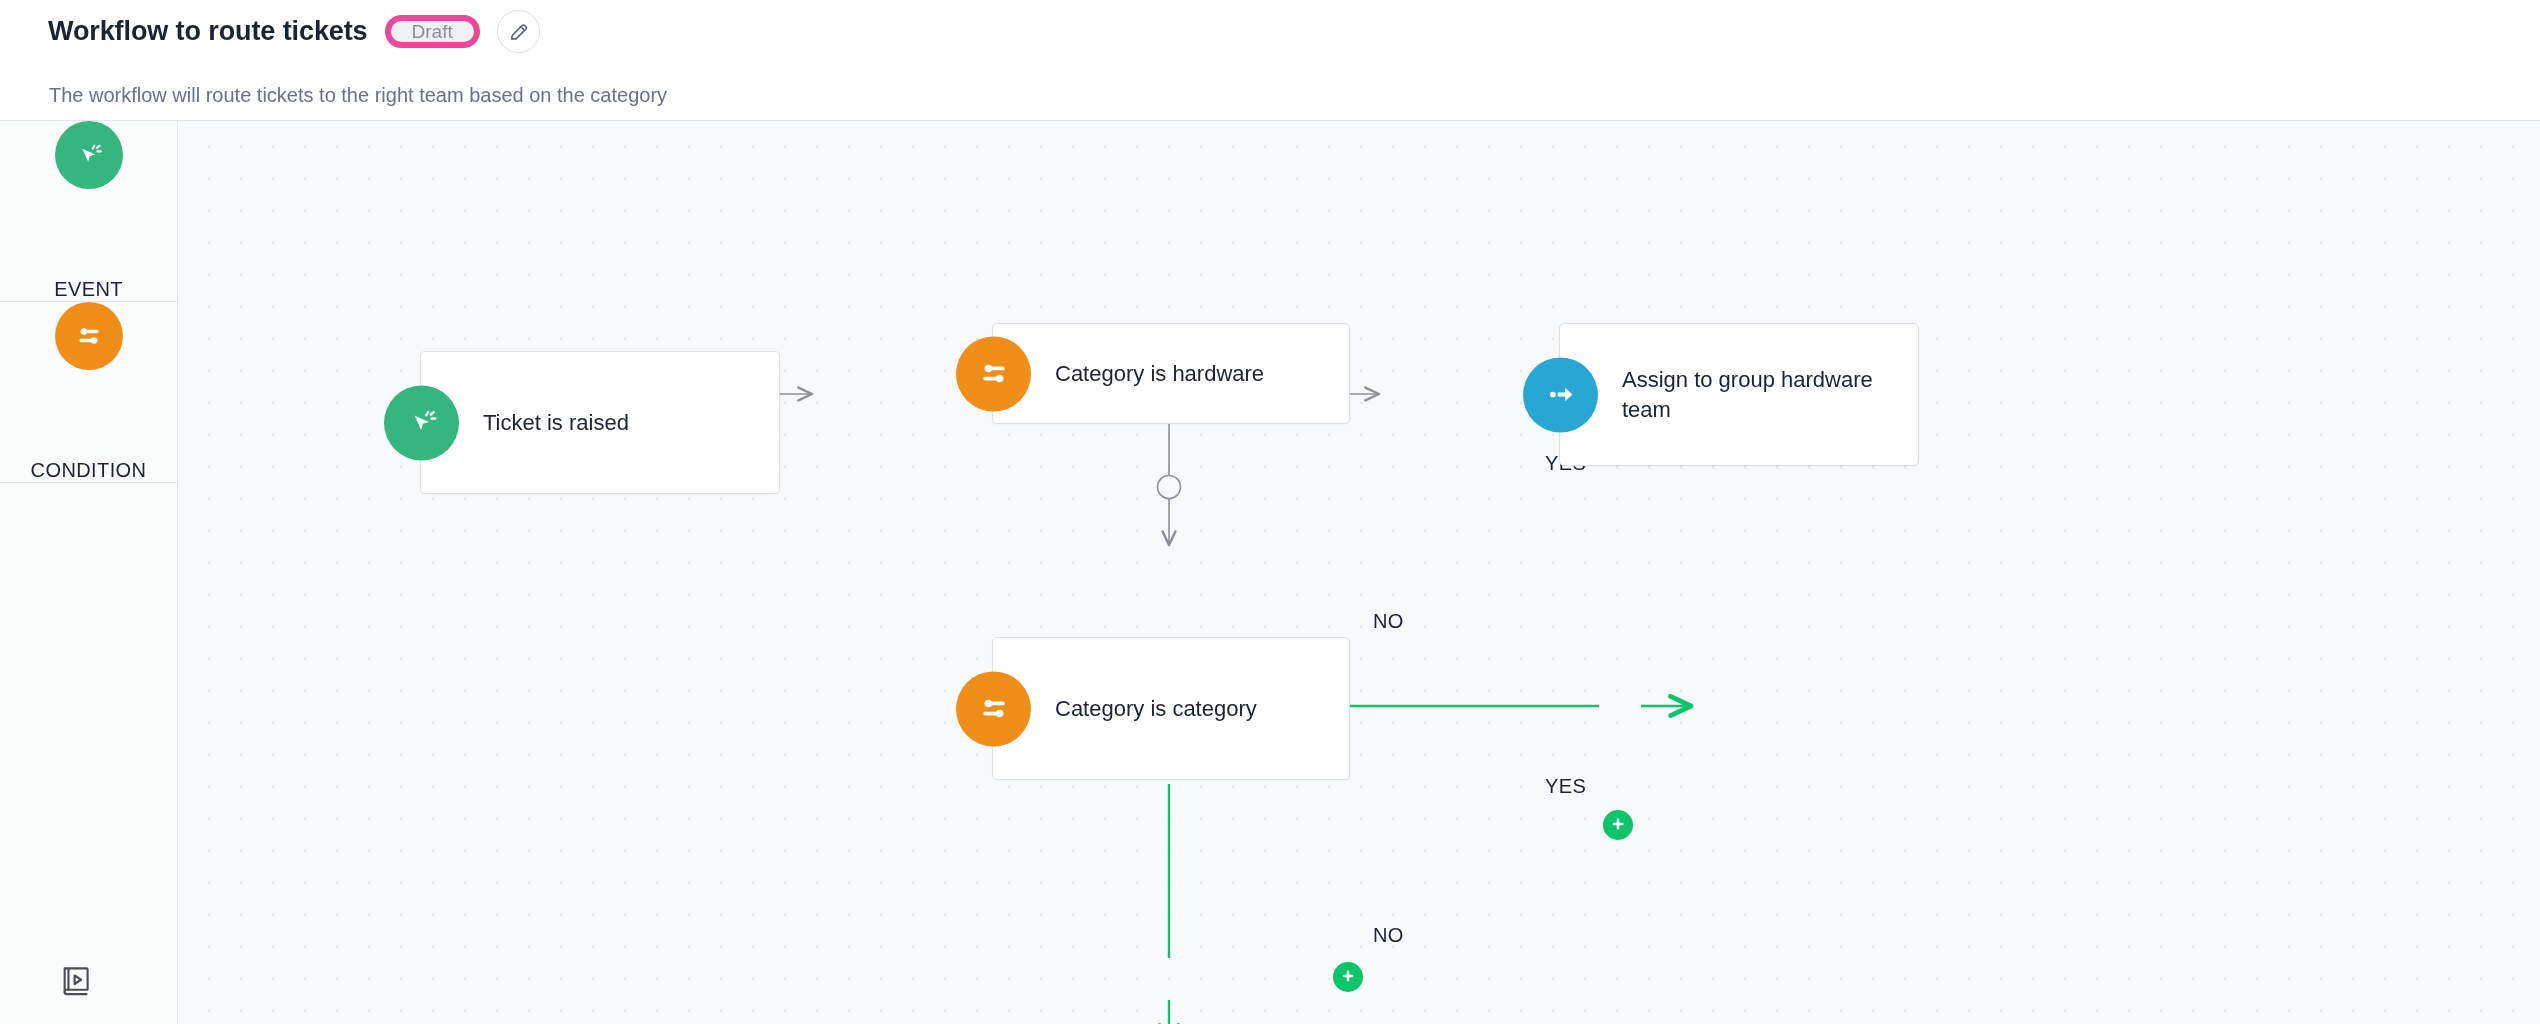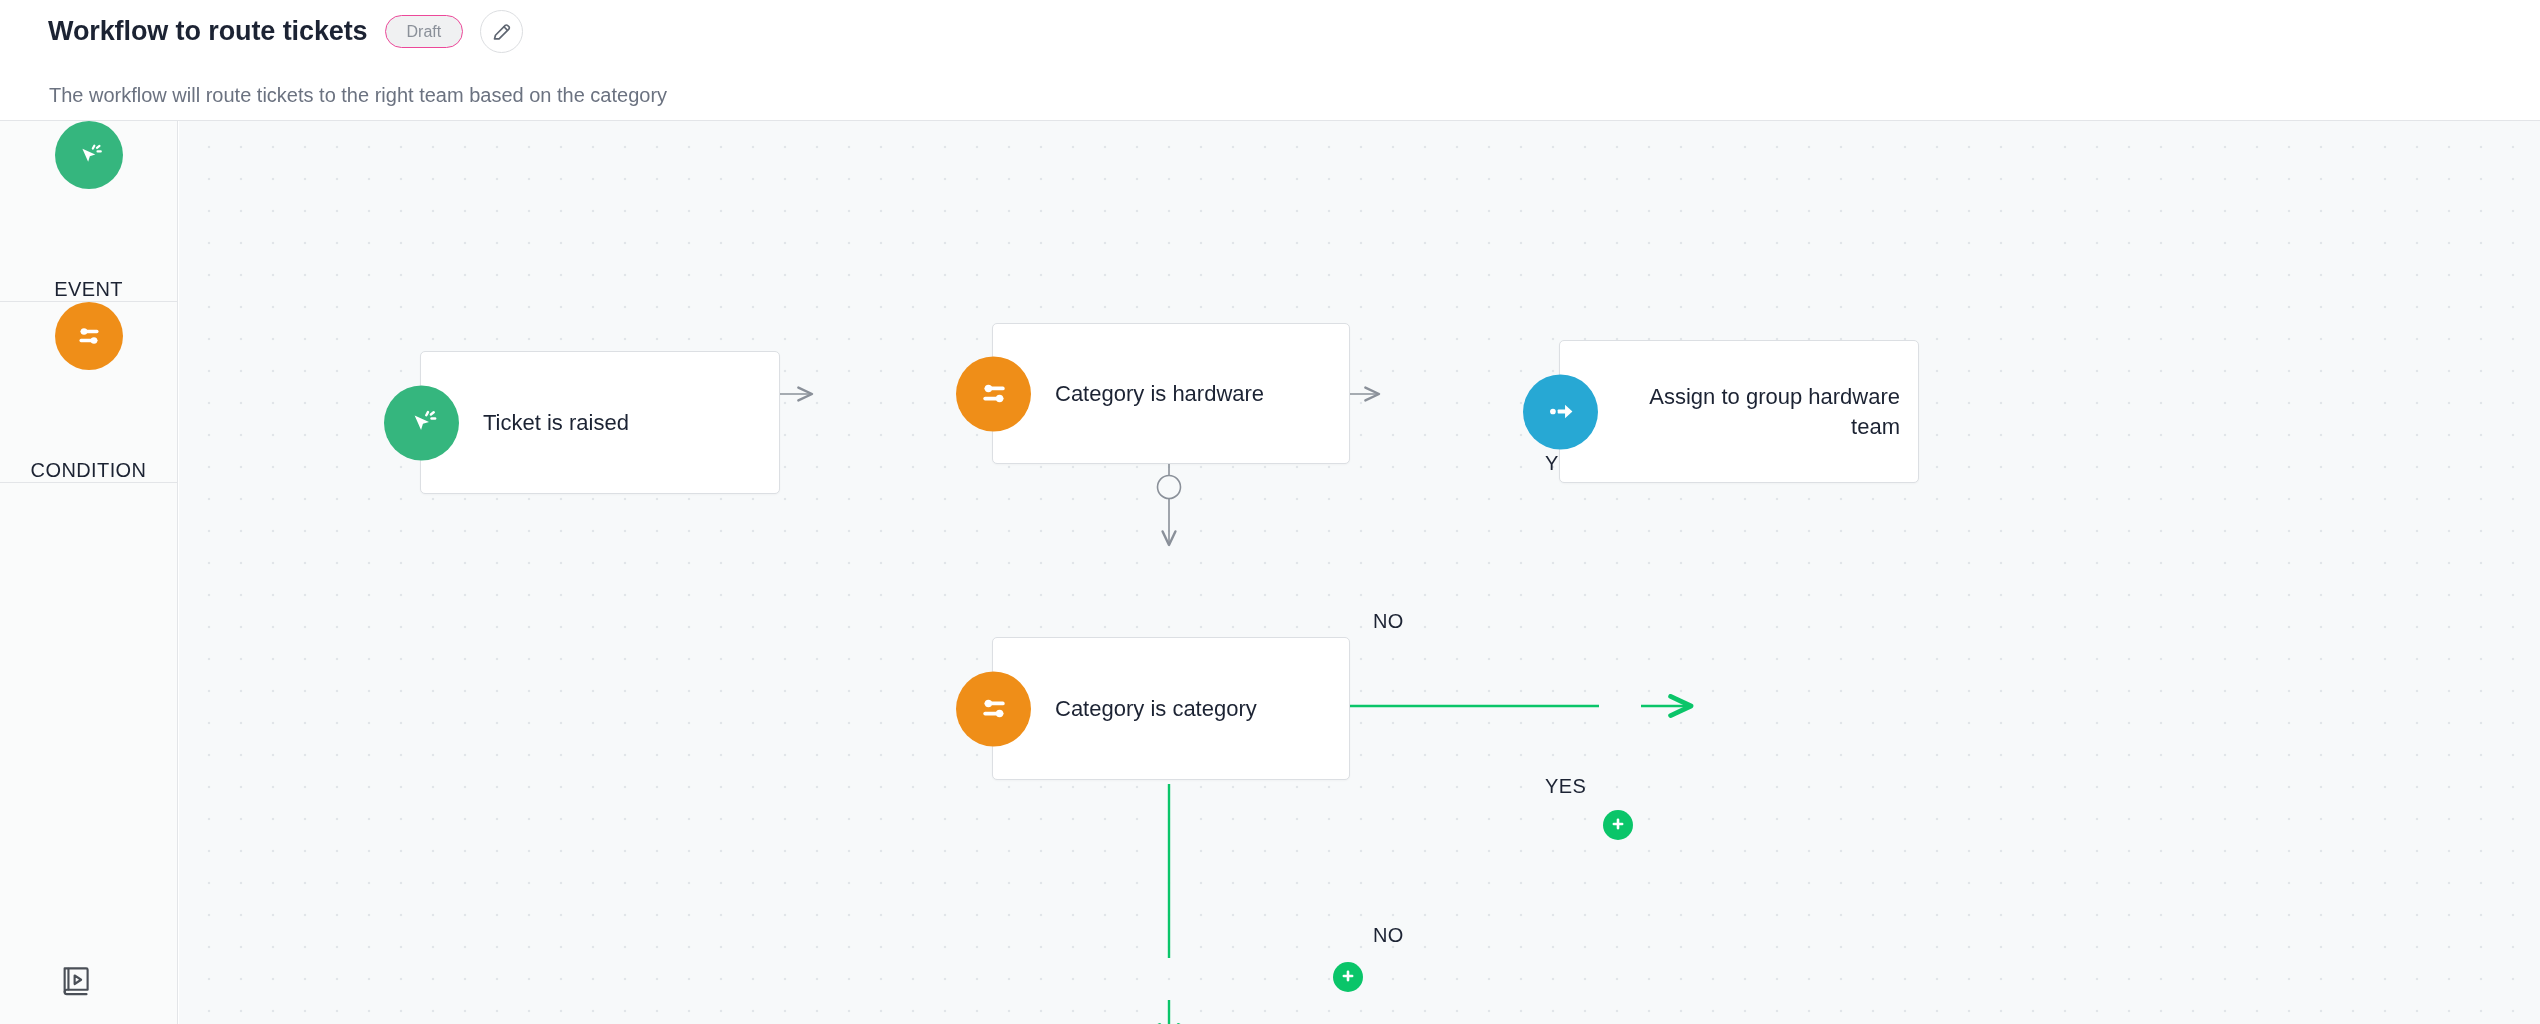--- a/index.html
+++ b/index.html
@@ -44,23 +44,23 @@
     white-space: nowrap;
   }
   .draft-badge {
     display: inline-flex;
     align-items: center;
     justify-content: center;
     height: 33px;
     padding: 0 21px;
     border-radius: 17px;
     background: #f0f1f2;
-    border: 1px solid #ec4899;
+    border: 6px solid #ec4899;
     color: #8a9099;
-    font-size: 16px;
+    font-size: 19px;
     font-weight: 400;
     white-space: nowrap;
   }
   .edit-btn {
     width: 43px;
     height: 43px;
     border-radius: 50%;
     border: 1px solid #dcdee1;
     background: #ffffff;
     display: flex;
@@ -188,22 +188,22 @@
   .node-label {
     margin-left: 62px;
     padding-right: 18px;
     font-size: 22px;
     color: #1c2333;
     line-height: 1.32;
     font-weight: 400;
   }
 
   #node-event     { left: 241px; top: 202px; width: 360px; height: 143px; margin-top: 28px; }
-  #node-cond-hw   { left: 813px; top: 202px; width: 358px; height: 141px; }
-  #node-action-hw { left: 1380px; top: 219px; width: 360px; height: 143px; text-align: right; }
+  #node-cond-hw   { left: 813px; top: 202px; width: 358px; height: 101px; }
+  #node-action-hw { left: 1380px; top: 202px; width: 360px; height: 143px; }
   #node-cond-sw   { left: 813px; top: 516px; width: 358px; height: 143px; }
 
   
   .edge-label {
     position: absolute;
     font-size: 20px;
     color: #1c2333;
     font-weight: 400;
     letter-spacing: 0.4px;
     white-space: nowrap;

